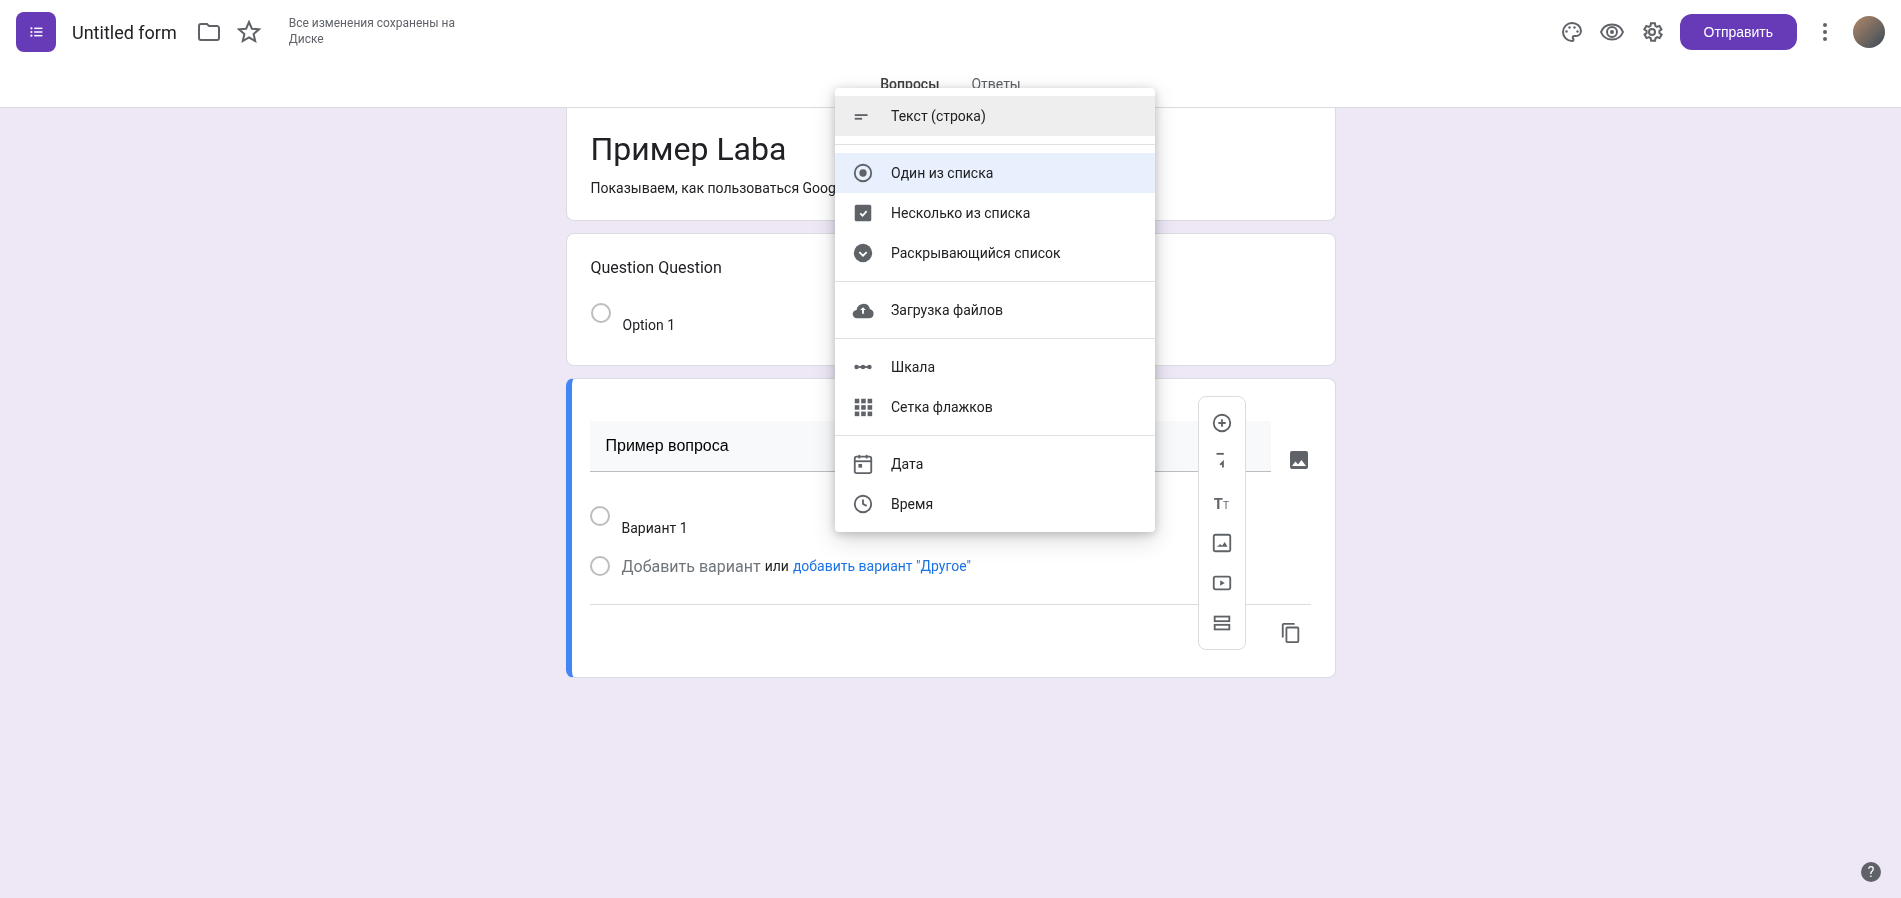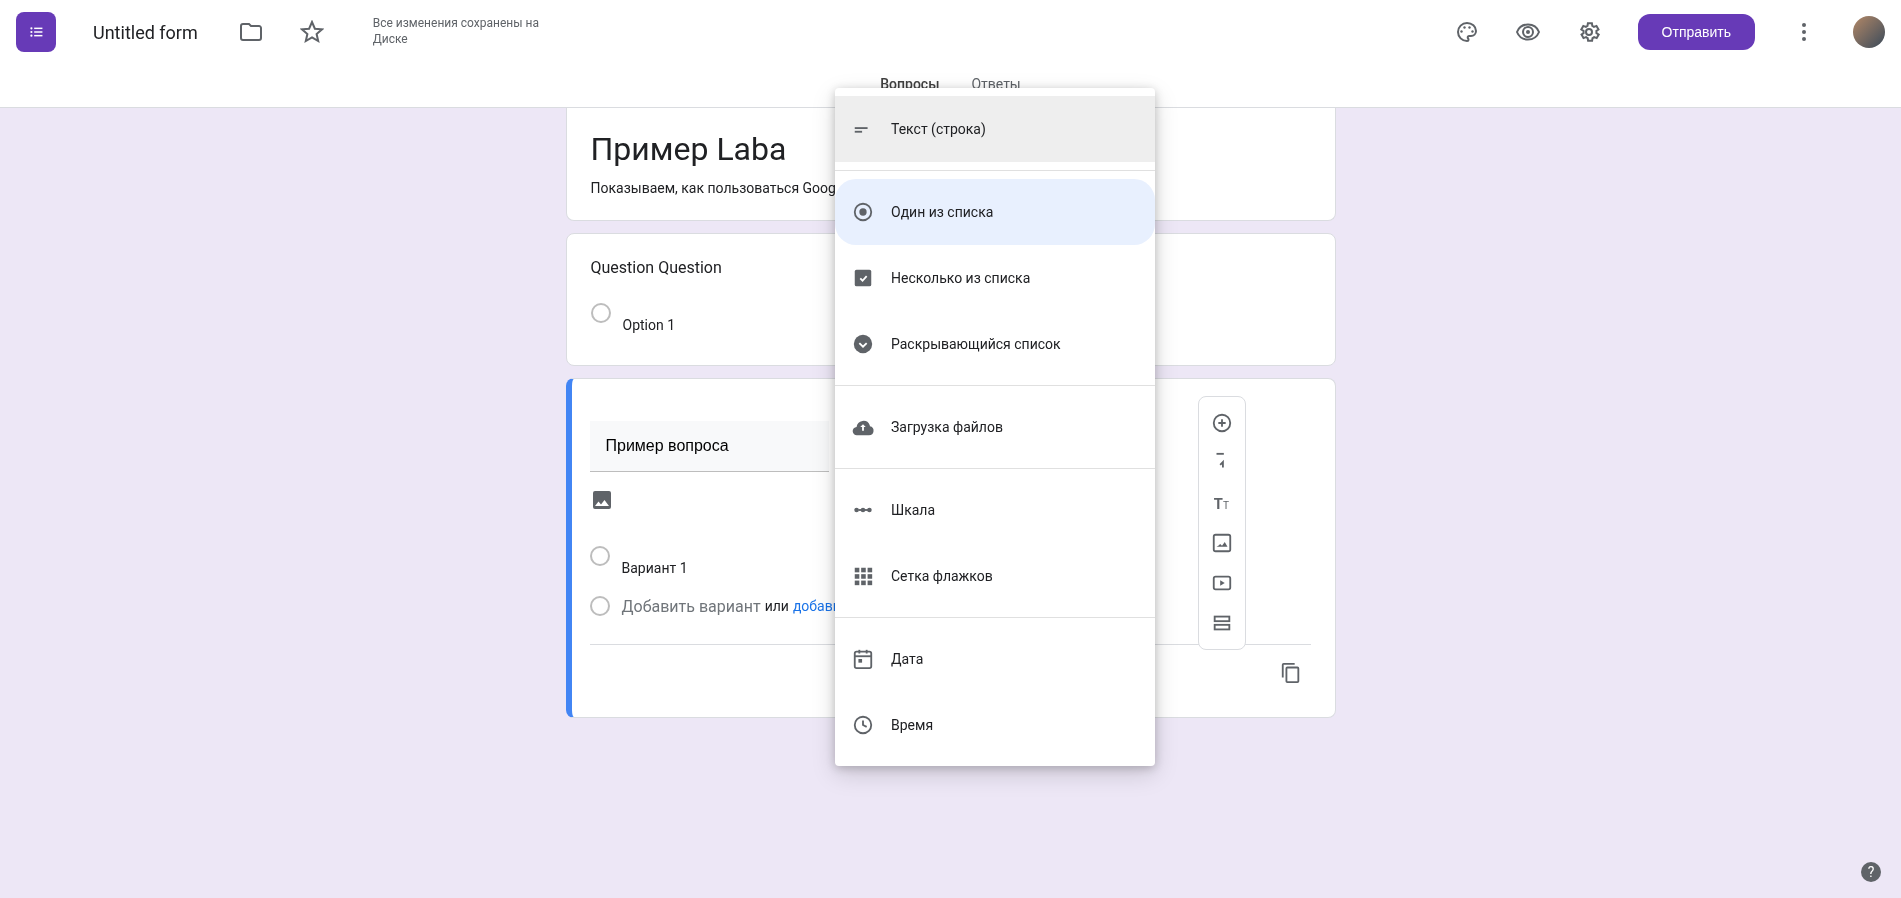--- a/index.html
+++ b/index.html
@@ -1,17 +1,17 @@
 <!DOCTYPE html>
 <html><head>
 <meta charset="utf-8">
 <style>
 * { box-sizing: border-box; margin: 0; padding: 0; }
 body { font-family: 'Google Sans', Roboto, Arial, sans-serif; background: #fff; color: #202124; overflow: hidden; }
-.header { height: 64px; display: flex; align-items: center; padding: 0 16px; background: #fff; gap: 21px; }
+.header { height: 64px; display: flex; align-items: center; padding: 0 16px; background: #fff; }
 .logo { width: 40px; height: 40px; background: #673ab7; border-radius: 8px; display: flex; align-items: center; justify-content: center; margin-right: 16px; }
 .logo svg { fill: #fff; }
 .doc-title { font-size: 18px; color: #202124; margin-right: 12px; }
 .hdr-icon { width: 40px; height: 40px; display: flex; align-items: center; justify-content: center; cursor: pointer; border-radius: 50%; }
 .hdr-icon svg { fill: #5f6368; width: 24px; height: 24px; }
 .save-status { font-size: 12px; color: #5f6368; margin-left: 20px; line-height: 1.3; max-width: 170px; }
 .header-spacer { flex: 1; }
 .send-btn { background: #673ab7; color: #fff; border: none; border-radius: 12px; padding: 0 24px; height: 36px; font-size: 14px; font-weight: 500; cursor: pointer; margin: 0 8px; }
 .avatar { width: 32px; height: 32px; border-radius: 50%; background: linear-gradient(135deg, #b38867, #3a4a5a); margin-left: 8px; }
 .tabs { display: flex; justify-content: center; border-bottom: 1px solid #dadce0; background: #fff; height: 44px; }
@@ -26,37 +26,37 @@
 .form-title { font-size: 32px; font-weight: 400; margin-bottom: 12px; }
 .form-desc { font-size: 14px; color: #202124; }
 .q-card { padding: 24px; }
 .q-title { font-size: 16px; color: #202124; margin-bottom: 16px; }
 .option-row { display: flex; align-items: center; margin-bottom: 8px; }
 .radio-circle { width: 20px; height: 20px; border: 2px solid #bdbdbd; border-radius: 50%; margin-right: 12px; flex-shrink: 0; }
 .option-text { font-size: 14px; color: #202124; margin-top: 24px; }
 .card.active { border-left: 6px solid #4285f4; padding-left: 0; }
 .card.active .q-body { padding: 20px 24px 24px 18px; }
 .drag-dots { text-align: center; color: #bdbdbd; font-size: 14px; letter-spacing: 2px; padding-top: 6px; cursor: move; }
-.q-header { display: flex; align-items: flex-start; gap: 16px; margin-bottom: 24px; flex-direction: column; }
+.q-header { display: flex; align-items: flex-end; gap: 16px; margin-bottom: 24px; }
 .q-input { flex: 1; background: #f8f9fa; border: none; border-bottom: 1px solid #bdbdbd; padding: 16px; font-size: 16px; outline: none; }
 .img-btn { width: 24px; height: 24px; cursor: pointer; }
 .img-btn svg { fill: #5f6368; }
 .add-opt { color: #70757a; font-size: 16px; }
 .or-text { color: #202124; font-size: 14px; margin: 0 4px; }
 .add-other { color: #1a73e8; font-size: 14px; cursor: pointer; }
 .card-footer { border-top: 1px solid #dadce0; margin-top: 28px; padding-top: 8px; display: flex; justify-content: flex-end; gap: 8px; }
 .footer-icon { width: 40px; height: 40px; display: flex; align-items: center; justify-content: center; cursor: pointer; }
 .footer-icon svg { fill: #5f6368; width: 22px; height: 22px; }
 .side-toolbar { position: absolute; left: 1198px; top: 2px; width: 48px; background: #fff; border: 1px solid #dadce0; border-radius: 8px; display: flex; flex-direction: column; align-items: center; padding: 6px 0; }
 .tool-btn { width: 36px; height: 36px; display: flex; align-items: center; justify-content: center; cursor: pointer; border-radius: 4px; margin: 2px 0; }
 .tool-btn svg { fill: #5f6368; width: 22px; height: 22px; }
 .dropdown { position: absolute; left: 835px; top: -20px; width: 320px; background: #fff; border-radius: 4px; box-shadow: 0 2px 10px rgba(0,0,0,.2), 0 8px 24px rgba(0,0,0,.15); padding: 8px 0; z-index: 100; }
-.dd-item { display: flex; align-items: center; padding: 21px 16px; cursor: pointer; font-size: 14px; color: #202124; }
+.dd-item { display: flex; align-items: center; padding: 8px 16px; cursor: pointer; font-size: 14px; color: #202124; }
 .dd-item.hover { background: #eeeeee; }
-.dd-item.selected { background: #e8f0fe; border-radius: 21px; }
+.dd-item.selected { background: #e8f0fe; }
 .dd-icon { width: 24px; height: 24px; margin-right: 16px; display: flex; align-items: center; justify-content: center; flex-shrink: 0; }
 .dd-icon svg { fill: #5f6368; width: 22px; height: 22px; }
 .dd-sep { height: 1px; background: #e0e0e0; margin: 8px 0; }
 .help-fab { position: fixed; right: 18px; bottom: 14px; width: 24px; height: 24px; }
 .help-fab svg { fill: #5f6368; }
 </style>
 </head>
 <body>
 
 <div class="header">

